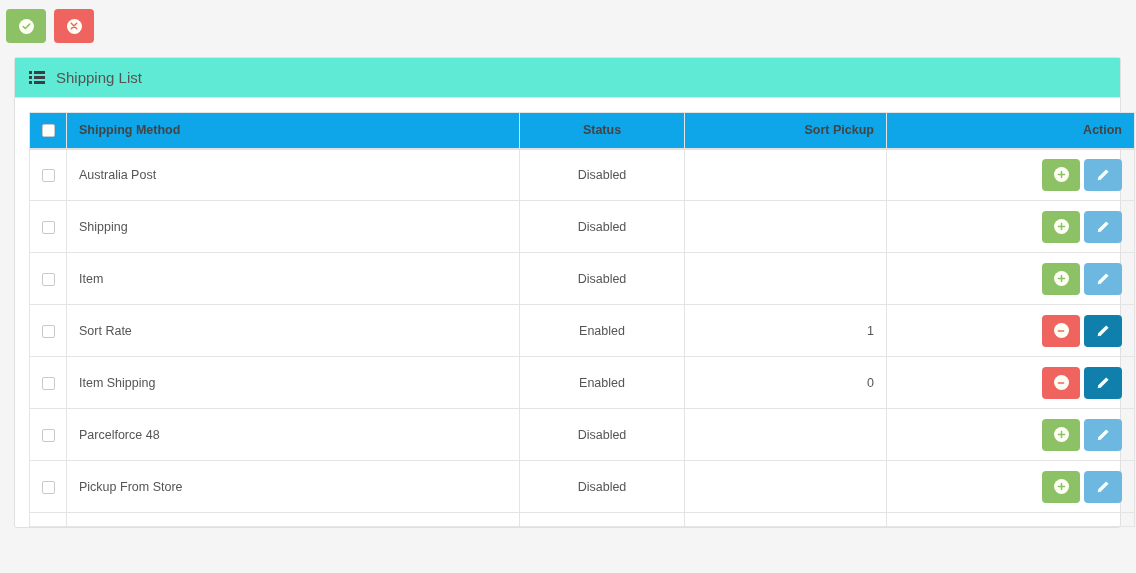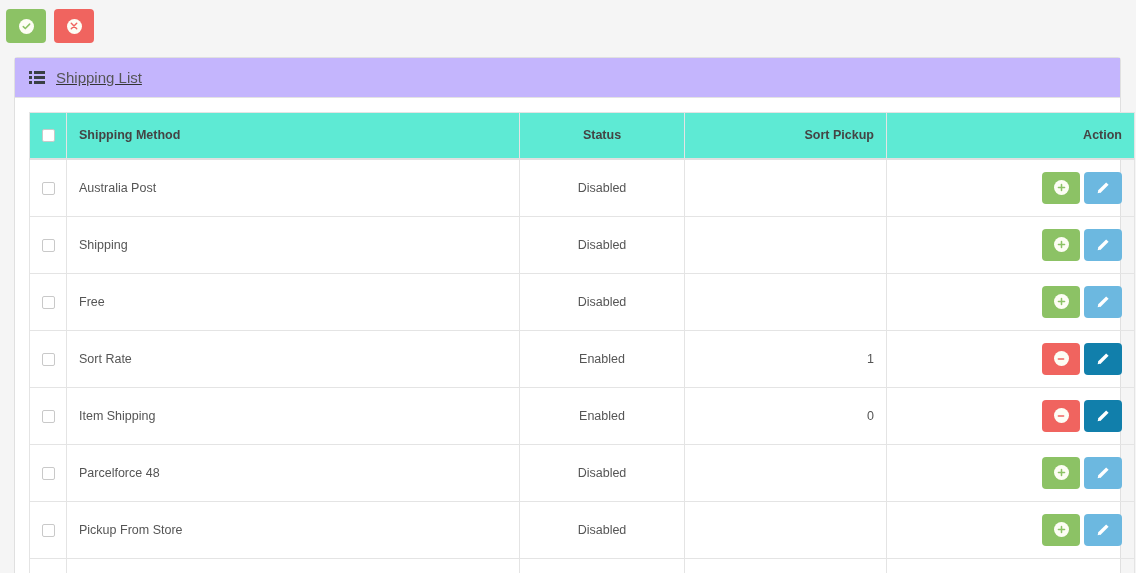--- a/index.html
+++ b/index.html
@@ -75,27 +75,26 @@
     left: 14px;
     top: 57px;
     width: 1107px;
     background: #ffffff;
     border: 1px solid #e0e0e0;
     border-radius: 3px;
     box-sizing: border-box;
   }
   .panel-heading {
     height: 40px;
-    background: #c4b5fd;
+    background: #5eead4;
     border-bottom: 1px solid #e3e3e3;
     display: flex;
     align-items: center;
     padding: 0 14px;
     box-sizing: border-box;
-    text-decoration: underline;
   }
   .panel-heading .list-icon {
     width: 16px;
     height: 13px;
     margin-right: 11px;
     display: flex;
     flex-direction: column;
     justify-content: space-between;
   }
   .list-icon .li-row {
@@ -131,38 +130,38 @@
     border-collapse: collapse;
     table-layout: fixed;
     font-size: 12.5px;
   }
   table.shipping-table th,
   table.shipping-table td {
     border: 1px solid #e4e4e4;
     box-sizing: border-box;
   }
   table.shipping-table thead th {
-    height: 46px;
+    height: 36px;
     font-weight: bold;
     color: #444444;
     padding: 0 12px;
     vertical-align: middle;
-    background: #5eead4;
+    background: #0ea5e9;
     border-bottom-width: 2px;
     border-bottom-color: #e0e0e0;
   }
   th.col-check, td.col-check { width: 37px; padding: 0 !important; text-align: center; }
   th.col-method, td.col-method { width: 453px; text-align: left; }
   th.col-status, td.col-status { width: 165px; text-align: center; }
   th.col-sort, td.col-sort { width: 202px; text-align: right; }
   th.col-action, td.col-action { width: 248px; text-align: right; }
 
   table.shipping-table tbody td {
     height: 52px;
-    padding: 12px 12px;
+    padding: 4px 12px;
     vertical-align: middle;
     color: #555555;
   }
   td.col-action { padding: 0 11px 0 0; }
 
   .row-checkbox {
     -webkit-appearance: none;
     appearance: none;
     width: 13px;
     height: 13px;
@@ -301,21 +300,21 @@
                       <svg class="pencil" width="14" height="14" viewBox="0 0 16 16">
                         <path d="M11.6 1.6 L14.4 4.4 L5.6 13.2 L1.9 14.1 L2.8 10.4 Z" fill="#ffffff"></path>
                         <path d="M2.6 10.6 L5.4 13.4" stroke="#ffffff" stroke-width="0.8"></path>
                       </svg>
                     </span>
                   </button>
                 </div></td>
             </tr>
             <tr>
               <td class="col-check"><input type="checkbox" class="row-checkbox" style=""></td>
-              <td class="col-method">Free</td>
+              <td class="col-method">Item</td>
               <td class="col-status">Disabled</td>
               <td class="col-sort"></td>
               <td class="col-action"><div class="action-group">
                   <button class="btn-act act-install">
                     <span class="glyph-circle">
                       <svg width="9" height="9" viewBox="0 0 10 10">
                         <path d="M5 1.6 L5 8.4 M1.6 5 L8.4 5" stroke="#8cc265" stroke-width="1.7" stroke-linecap="round"></path>
                       </svg>
                     </span>
                   </button>

